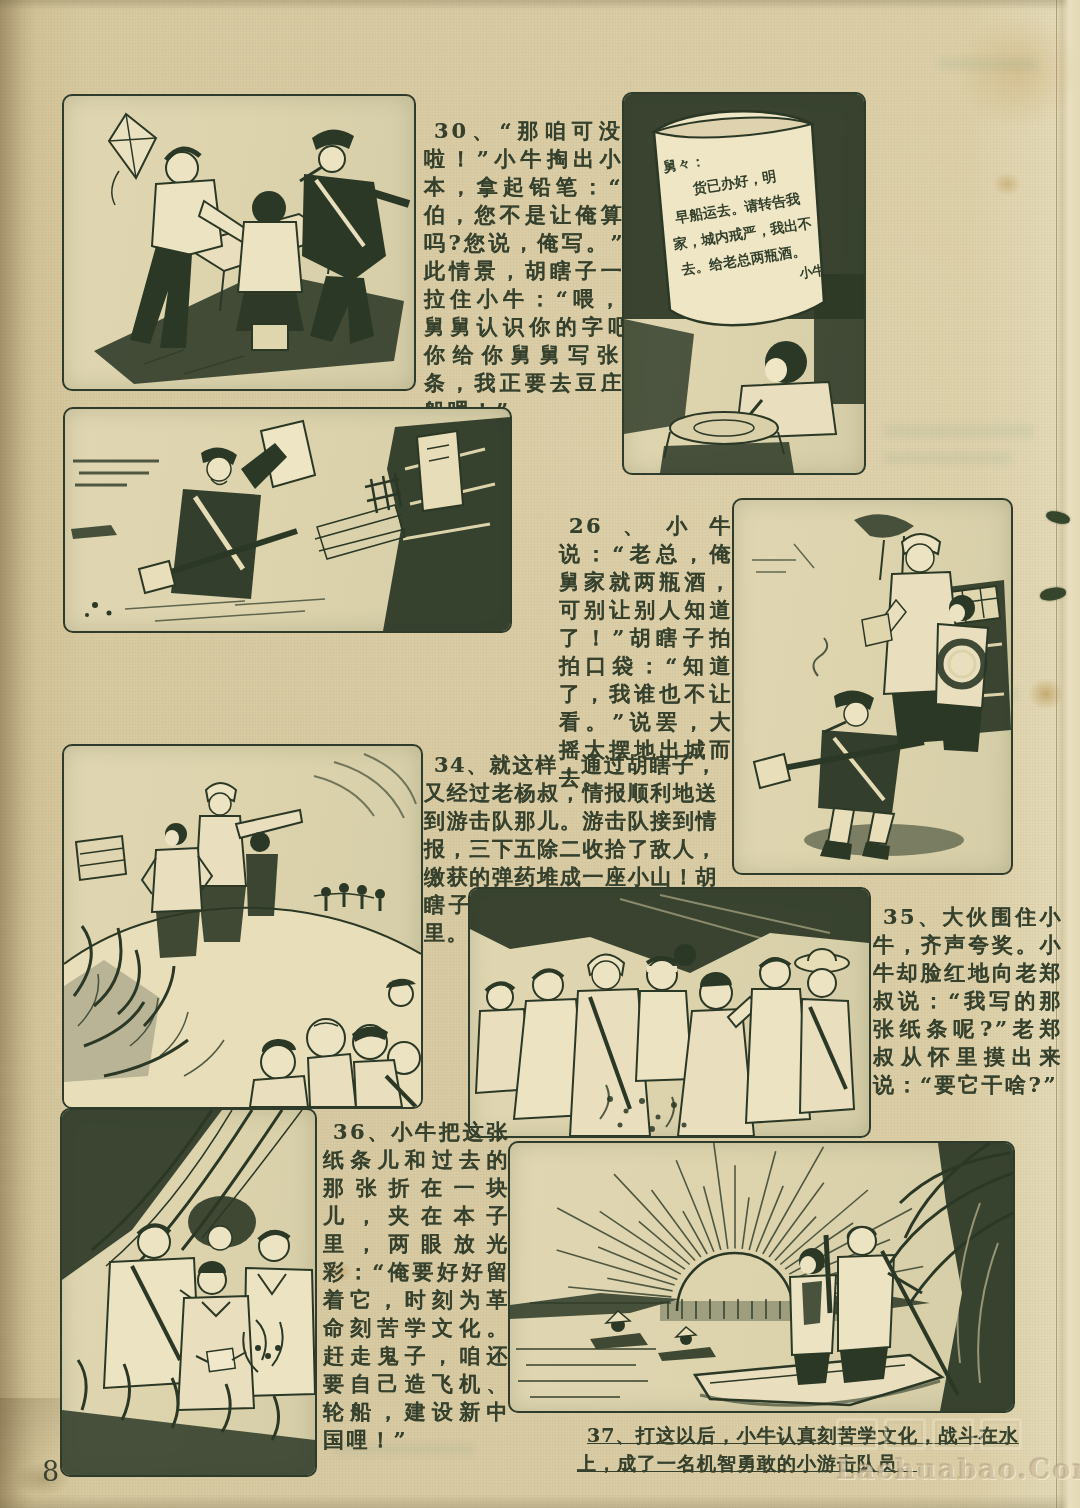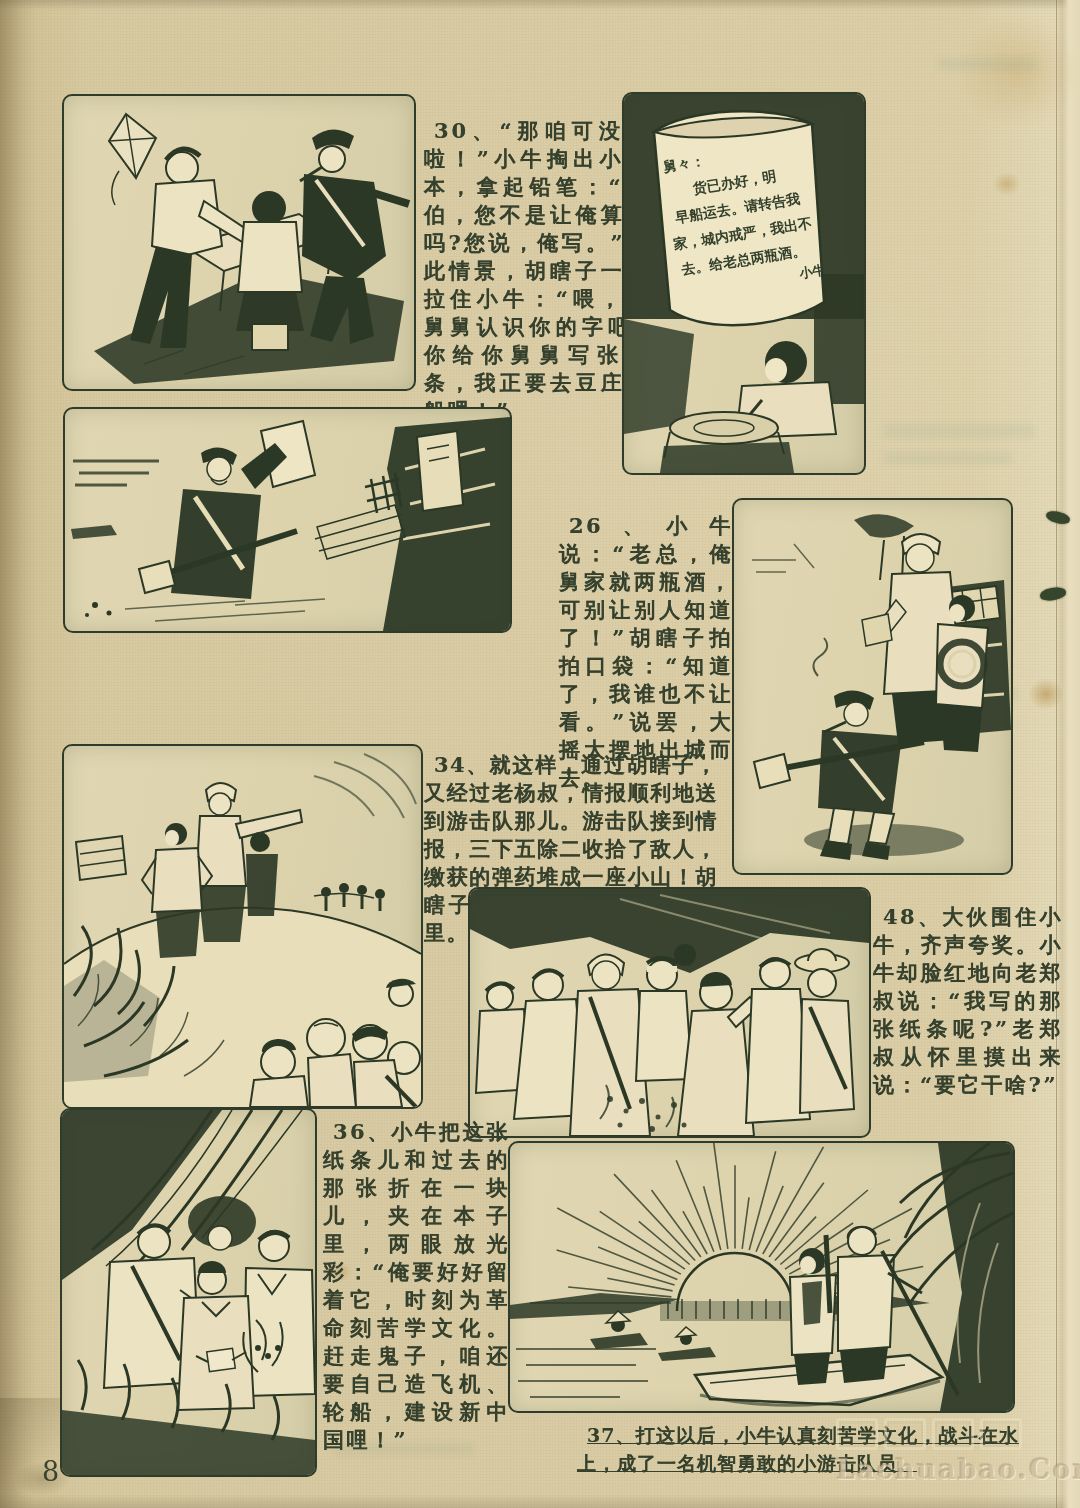--- a/index.html
+++ b/index.html
@@ -315,21 +315,21 @@
           <circle cx="172" cy="212" r="3"></circle>
         <circle cx="188" cy="228" r="2.5"></circle>
           <circle cx="204" cy="216" r="3"></circle>
           <circle cx="150" cy="236" r="2.5"></circle>
         <circle cx="182" cy="240" r="3"></circle>
           <circle cx="214" cy="236" r="2.5"></circle>
       </g>
       <path d="M130,230 q14,-18 6,-34 M196,238 q12,-16 6,-30" fill="none" stroke="#2c3826" stroke-width="2" opacity=".8"></path>
     </svg>
   </div>
-  <div class="caption c35">48、大伙围住小牛，齐声夸奖。小牛却脸红地向老郑叔说：“我写的那张纸条呢?”老郑叔从怀里摸出来说：“要它干啥?”</div>
+  <div class="caption c35">35、大伙围住小牛，齐声夸奖。小牛却脸红地向老郑叔说：“我写的那张纸条呢?”老郑叔从怀里摸出来说：“要它干啥?”</div>
 
   <div class="panel" id="panel36">
     <svg viewBox="0 0 253 365">
       <path d="M0,0 H160 L70,120 L0,170 Z" fill="#2c3826" opacity=".92"></path>
       <path d="M150,0 Q90,90 30,140 M190,0 Q120,110 60,170 M220,0 Q160,90 120,140" fill="none" stroke="#2c3826" stroke-width="3"></path>
       <path d="M170,0 Q110,100 44,156 M240,0 Q180,80 140,128" fill="none" stroke="#2c3826" stroke-width="1.5"></path>
       <ellipse cx="160" cy="112" rx="34" ry="26" fill="#2c3826" opacity=".9"></ellipse>
       <circle cx="158" cy="128" r="12" fill="#ece3c2" stroke="#2c3826" stroke-width="1.5"></circle>
       <circle cx="92" cy="132" r="16" fill="#ece3c2" stroke="#2c3826" stroke-width="2"></circle>
       <path d="M76,124 q16,-16 32,-2" fill="none" stroke="#2c3826" stroke-width="4"></path>

